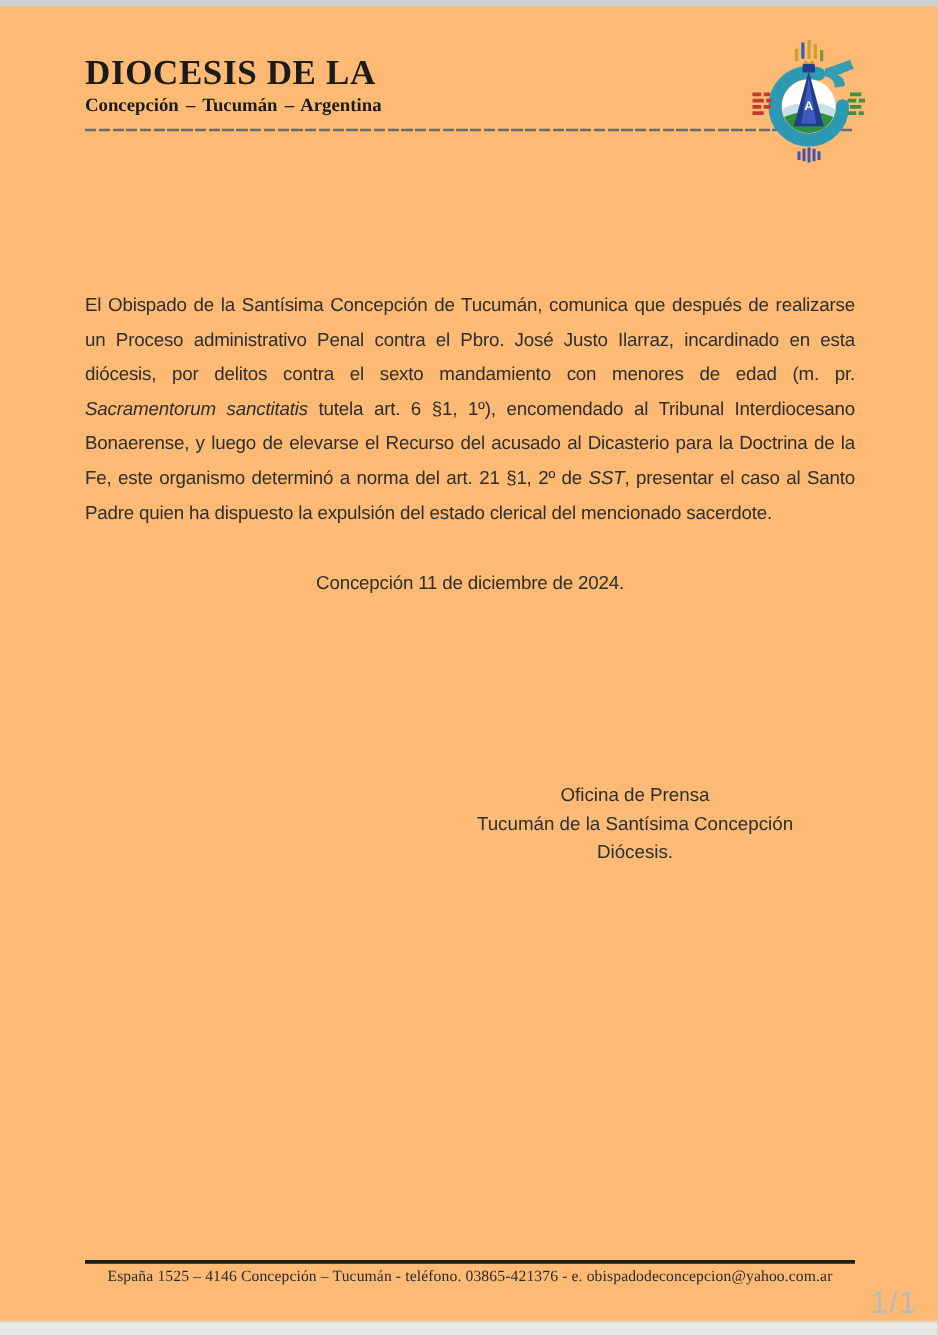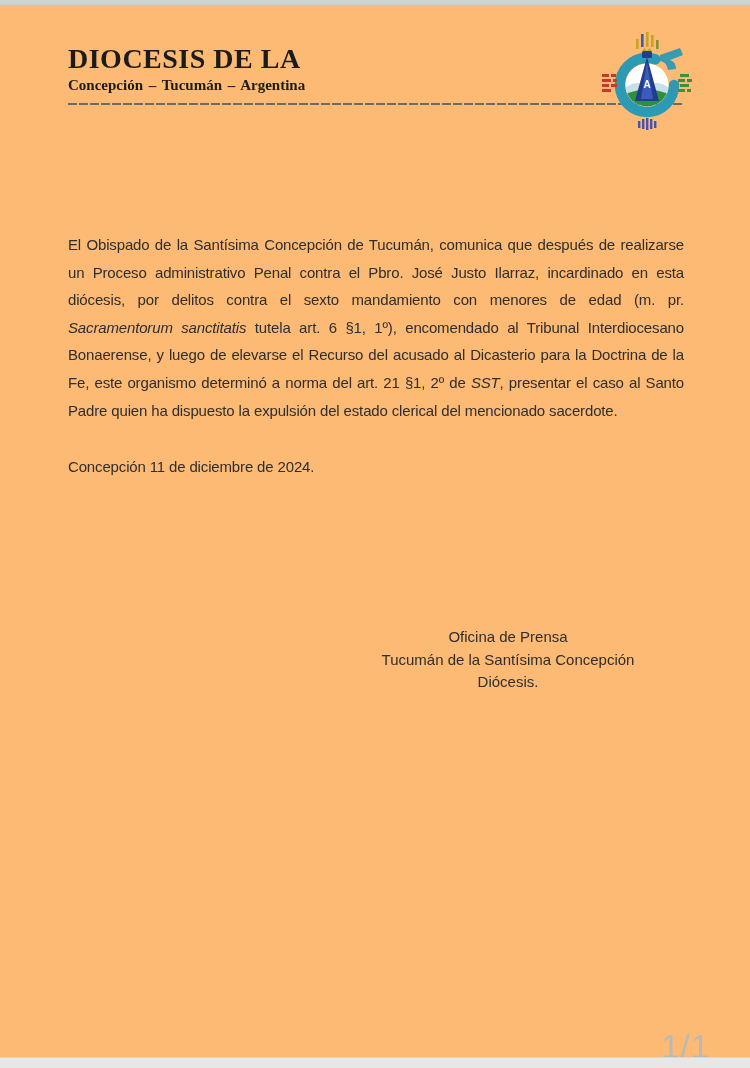--- a/index.html
+++ b/index.html
@@ -78,21 +78,21 @@
     font-size: 15px;
     line-height: 27.6px;
     letter-spacing: -0.15px;
   }
   .para {
     text-align: justify;
     margin: 0 0 16px 0;
   }
   .date-line {
     margin-top: 29px;
-    text-align: left;
+    text-align: center;
   }
 
   .signature {
     position: absolute;
     left: 358px; top: 621px;
     width: 300px;
     text-align: center;
     color: #2e2e2e;
     font-size: 15px;
     line-height: 22.5px;
@@ -109,22 +109,22 @@
     margin-top: 3px;
     text-align: center;
     font-family: "Liberation Serif", serif;
     font-size: 12.5px;
     color: #2a2a2a;
     letter-spacing: 0.1px;
   }
 
   .page-indicator {
     position: absolute;
-    right: 40px; top: 1028px;
-    font-size: 33px;
+    right: 16px; top: 1028px;
+    font-size: 25px;
     color: #b9b9b9;
     letter-spacing: 1px;
   }
 </style>
 </head>
 <body>
 
 <div class="viewer">
   <div class="page">
 
@@ -203,18 +203,22 @@
         </div>
       <div class="date-line">Concepción 11 de diciembre de 2024.</div>
     </div>
 
     <div class="signature">
         <div>Oficina de Prensa</div>
         <div>Tucumán de la Santísima Concepción</div>
         <div>Diócesis.</div>
       </div>
 
+    <div class="page-footer">
+      <div class="footer-rule"></div>
+      <div class="footer-text">España 1525 – 4146 Concepción – Tucumán  - teléfono. 03865-421376  - e. obispadodeconcepcion@yahoo.com.ar</div>
+    </div>
 
   </div>
 
   <div class="page-indicator">1/1</div>
   <div class="bottom-strip"></div>
 </div>
 
 </body></html>

